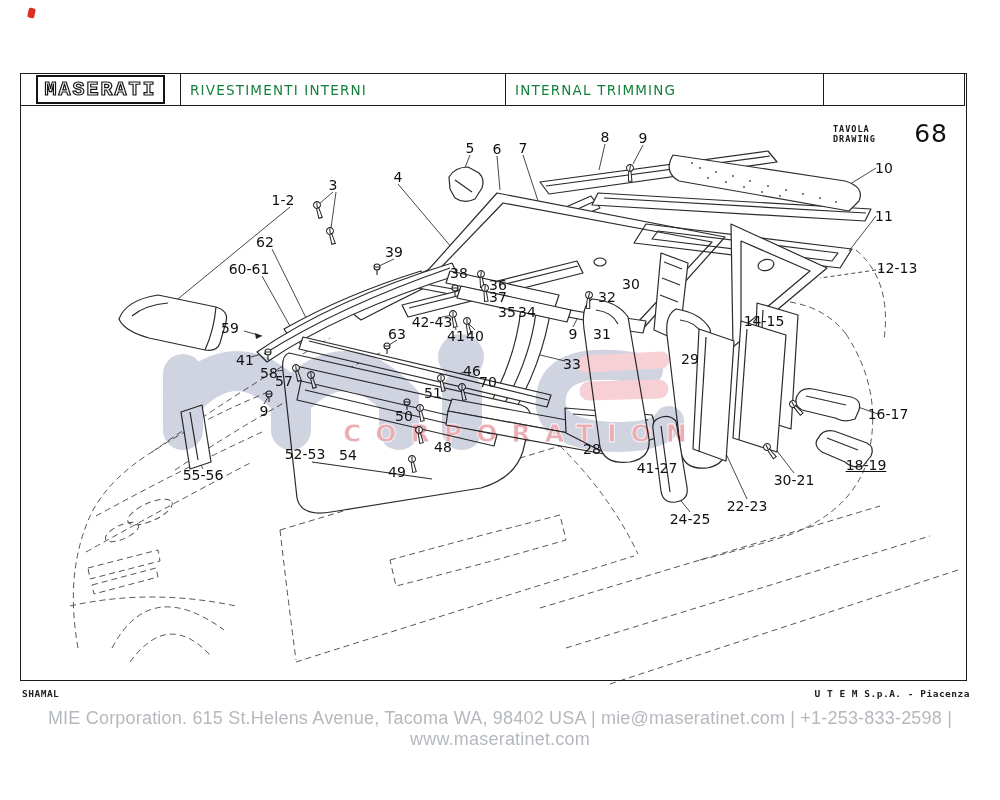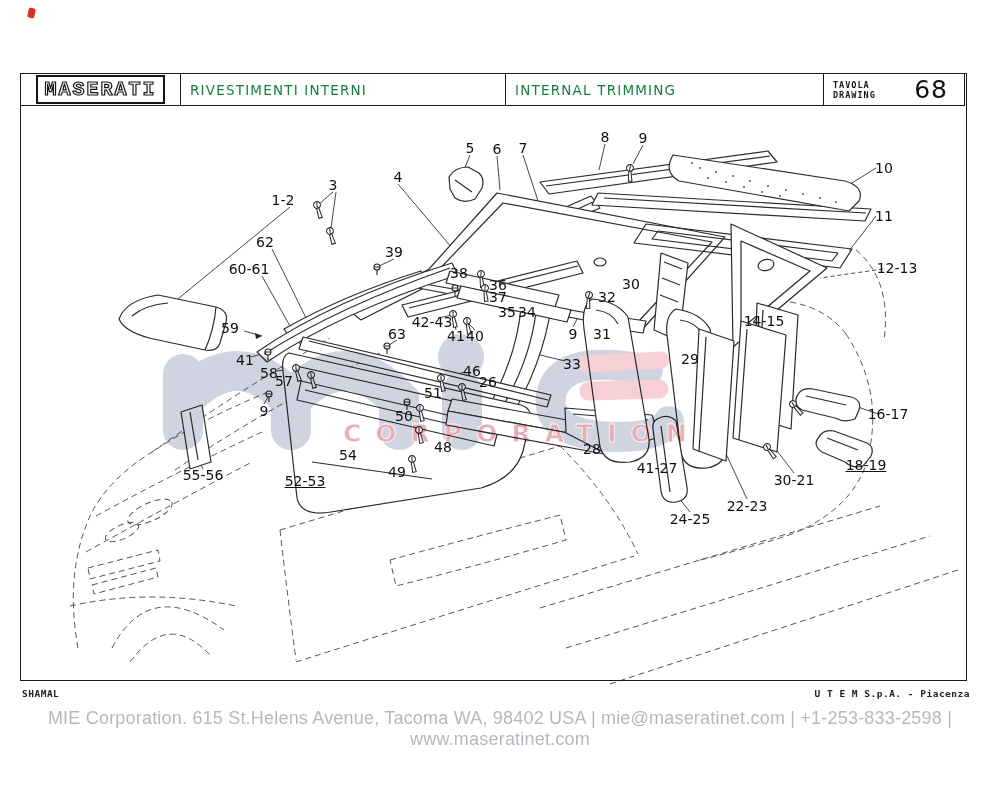--- a/index.html
+++ b/index.html
@@ -14,21 +14,21 @@
   #header{position:absolute;left:20px;top:73px;width:945px;height:33px;display:flex;
         border:1.6px solid #1a1a1a;border-bottom:1.6px solid #1a1a1a;box-sizing:border-box;}
   .hcell{height:100%;box-sizing:border-box;display:flex;align-items:center;}
   #cell-logo{width:160px;border-right:1.5px solid #1a1a1a;justify-content:center;}
   #logo-box{border:2px solid #141414;padding:1px 6px;margin:0 3px;}
   #logo-text{font-weight:900;font-size:20px;letter-spacing:2px;color:#fff;
         -webkit-text-stroke:1.2px #141414;font-family:Liberation Mono, monospace;}
   #cell-it{width:325px;border-right:1.5px solid #1a1a1a;padding-left:9px;}
   #cell-en{width:318px;border-right:1.5px solid #1a1a1a;padding-left:9px;}
   .htitle{font-size:13.5px;letter-spacing:1.2px;color:#15803d;}
-  #cell-tav{flex:1;position:relative;padding-left:9px;flex-direction:column;align-items:flex-start;justify-content:center;}
+  #cell-tav{flex:1;position:relative;padding-left:9px;flex-direction:column;align-items:flex-start;justify-content:center;margin-top:44px;}
   .tav{font-family:"DejaVu Sans Mono",monospace;font-size:8.5px;font-weight:bold;letter-spacing:1px;line-height:10px;color:#141414;}
   #drawing-number{position:absolute;right:16px;top:1px;font-size:25px;color:#111;letter-spacing:1px;}
   
   #model-code{position:absolute;left:22px;top:688px;font-family:"DejaVu Sans Mono",monospace;
         font-size:9.5px;font-weight:bold;letter-spacing:0.5px;color:#222;}
   #maker-code{position:absolute;right:30px;top:688px;font-family:"DejaVu Sans Mono",monospace;
         font-size:9.5px;font-weight:bold;letter-spacing:0.5px;color:#222;}
   
   #footer-line{position:absolute;left:0;top:708px;width:100%;text-align:center;
         font-family:"Liberation Sans",sans-serif;font-size:18px;color:#b5b9bd;letter-spacing:0.2px;}
@@ -361,24 +361,24 @@
       <span class="callout" style="left: 230px; top: 328px;">59</span>
       <span class="callout" style="left: 245px; top: 360px;">41</span>
       <span class="callout" style="left: 269px; top: 373px;">58</span>
       <span class="callout" style="left: 284px; top: 381px;">57</span>
       <span class="callout" style="left: 264px; top: 411px;">9</span>
       <span class="callout" style="left: 432px; top: 322px;">42-43</span>
       <span class="callout" style="left: 456px; top: 336px;">41</span>
       <span class="callout" style="left: 475px; top: 336px;">40</span>
       <span class="callout" style="left: 397px; top: 334px;">63</span>
       <span class="callout" style="left: 472px; top: 371px;">46</span>
-      <span class="callout" style="left: 488px; top: 382px;">26</span>
+      <span class="callout" style="left: 488px; top: 382px;">70</span>
       <span class="callout" style="left: 433px; top: 393px;">51</span>
       <span class="callout" style="left: 404px; top: 416px;">50</span>
-      <span class="callout" style="left: 305px; top: 481px; text-decoration: underline;">52-53</span>
+      <span class="callout" style="left: 305px; top: 454px;">52-53</span>
       <span class="callout" style="left: 348px; top: 455px;">54</span>
       <span class="callout" style="left: 397px; top: 472px;">49</span>
       <span class="callout" style="left: 443px; top: 447px;">48</span>
       <span class="callout" style="left: 203px; top: 475px;">55-56</span>
       <span class="callout" style="left: 592px; top: 449px;">28</span>
       <span class="callout" style="left: 657px; top: 468px;">41-27</span>
       <span class="callout" style="left: 690px; top: 519px;">24-25</span>
       <span class="callout" style="left: 747px; top: 506px;">22-23</span>
       <span class="callout" style="left: 794px; top: 480px;">30-21</span>
       <span class="callout" style="left: 866px; top: 465px; text-decoration: underline;">18-19</span>

